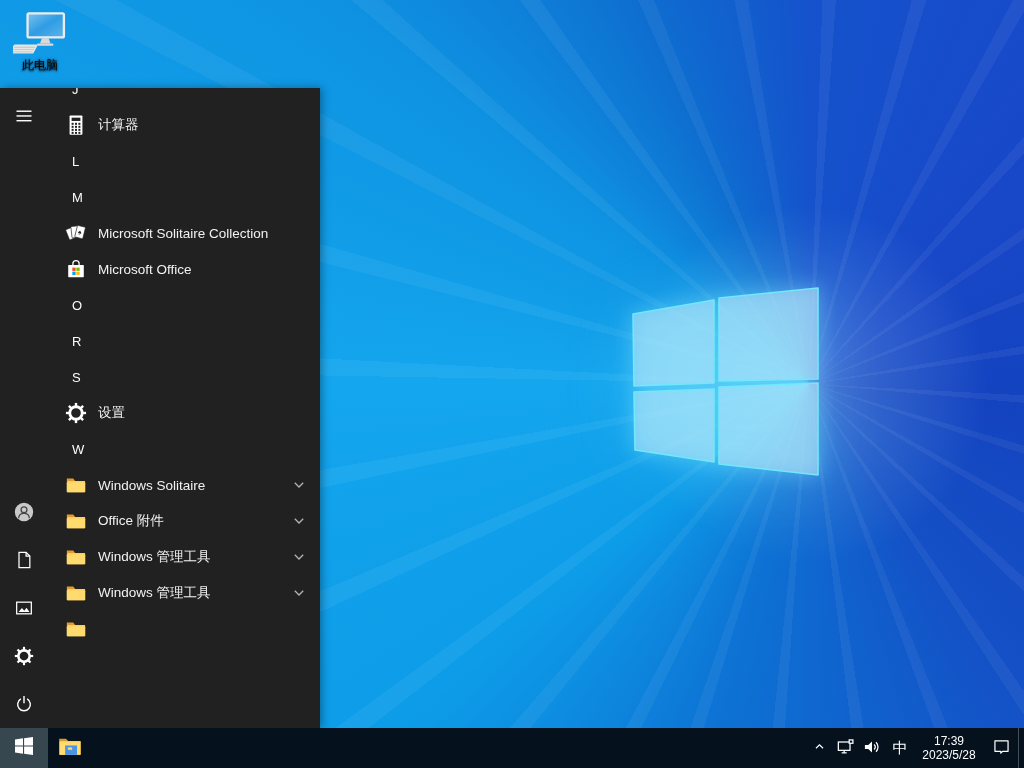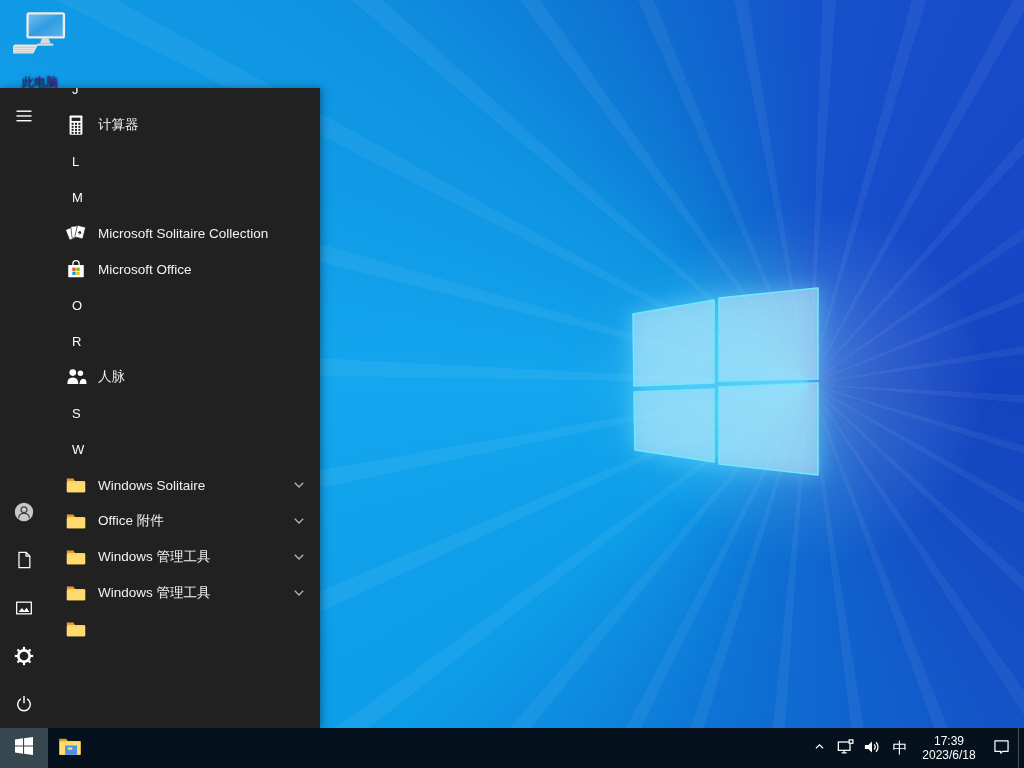--- a/index.html
+++ b/index.html
@@ -22,21 +22,21 @@
     background:repeating-conic-gradient(from 200deg at 79% 50%,
       rgba(255,255,255,0) 0deg 6deg, rgba(255,255,255,.05) 6deg 8deg,
       rgba(255,255,255,0) 8deg 13deg);
     mix-blend-mode:screen;
   }
   .win-logo{position:absolute;left:628px;top:281px;
     filter:drop-shadow(0 0 10px rgba(140,235,255,.65)) drop-shadow(0 0 30px rgba(110,215,255,.35));}
   
   .desktop-icon{position:absolute;left:9px;top:12px;width:62px;text-align:center;cursor:default;}
   .desktop-icon .dicon{display:block;margin:0 auto;}
-  .desktop-icon .dlabel{display:block;margin-top:18px;color:#4c1d95;font-size:12px;
+  .desktop-icon .dlabel{display:block;margin-top:1px;color:#000000;font-size:12px;
     text-shadow:0 1px 2px rgba(0,0,0,.75), 0 0 3px rgba(0,0,0,.5);}
   
   .start-menu{position:absolute;left:0;top:88px;width:320px;height:640px;
     background:#212121;color:#f2f2f2;z-index:5;overflow:hidden;
     box-shadow:2px 0 8px rgba(0,0,0,.35);}
   .rail{position:absolute;left:0;top:0;width:48px;height:100%;background:#212121;z-index:2;}
   .rail-btn{width:48px;height:48px;display:flex;align-items:center;justify-content:center;cursor:default;}
   .rail-btn svg{width:20px;height:20px;}
   .rail-btn.user svg{width:22px;height:22px;}
   .rail-top{position:absolute;top:4px;left:0;}
@@ -228,33 +228,40 @@
           </svg>
         </span>
         <span class="row-label">Microsoft Office</span>
       </div>
       <div class="menu-row letter">
         <span class="row-label">O</span>
       </div>
       <div class="menu-row letter">
         <span class="row-label">R</span>
       </div>
+      <div class="menu-row letter">
+        <span class="row-label">S</span>
+      </div>
       <div class="menu-row app">
         <span class="row-icon">
-          <svg viewBox="0 0 24 24" fill="#fff">
-            <circle cx="8.5" cy="7.2" r="3.6"></circle>
-            <path d="M2.5,19.5 q0,-7 6,-7 q6,0 6,7 z"></path>
-            <circle cx="16.8" cy="8" r="3"></circle>
-            <path d="M15.8,19.5 q0.2,-5.6 4.8,-5.6 q2.9,0.6 2.9,5.6 z"></path>
-          </svg>
-        </span>
-        <span class="row-label">人脉</span>
-      </div>
-      <div class="menu-row letter">
-        <span class="row-label">S</span>
+          <svg viewBox="0 0 24 24">
+            <g fill="#fff">
+              <rect x="10.7" y="1" width="2.6" height="4" transform="rotate(0 12 12)"></rect>
+              <rect x="10.7" y="1" width="2.6" height="4" transform="rotate(45 12 12)"></rect>
+              <rect x="10.7" y="1" width="2.6" height="4" transform="rotate(90 12 12)"></rect>
+              <rect x="10.7" y="1" width="2.6" height="4" transform="rotate(135 12 12)"></rect>
+              <rect x="10.7" y="1" width="2.6" height="4" transform="rotate(180 12 12)"></rect>
+              <rect x="10.7" y="1" width="2.6" height="4" transform="rotate(225 12 12)"></rect>
+              <rect x="10.7" y="1" width="2.6" height="4" transform="rotate(270 12 12)"></rect>
+              <rect x="10.7" y="1" width="2.6" height="4" transform="rotate(315 12 12)"></rect>
+            </g>
+            <circle cx="12" cy="12" r="6.8" fill="none" stroke="#fff" stroke-width="3.1"></circle>
+          </svg>
+        </span>
+        <span class="row-label">设置</span>
       </div>
       <div class="menu-row letter">
         <span class="row-label">W</span>
       </div>
       <div class="menu-row folder">
         <span class="row-icon">
           <svg viewBox="0 0 24 24">
             <polygon points="2,5 9,5 11,7.6 2,7.6" fill="#e19b33"></polygon>
             <rect x="2" y="7.6" width="20" height="12.4" rx="0.8" fill="#fdd05c"></rect>
             <rect x="2" y="9.2" width="20" height="10.8" rx="0.8" fill="#ffda6e"></rect>
@@ -359,21 +366,21 @@
     <button class="tray-btn tb-vol">
       <span><svg viewBox="0 0 24 24">
             <polygon points="3.5,9.5 7.5,9.5 12,5.5 12,18.5 7.5,14.5 3.5,14.5" fill="#fff"></polygon>
             <path d="M14.5,9 a4.3,4.3 0 0 1 0,6" fill="none" stroke="#fff" stroke-width="1.5"></path>
             <path d="M16.8,6.3 a8,8 0 0 1 0,11.4" fill="none" stroke="#fff" stroke-width="1.5"></path>
           </svg></span>
     </button>
     <button class="tray-btn tb-ime">中</button>
     <div class="clock">
       <div>17:39</div>
-      <div>2023/6/18</div>
+      <div>2023/5/28</div>
     </div>
     <button class="tray-btn tb-action">
       <span><svg viewBox="0 0 24 24" fill="none" stroke="#fff" stroke-width="1.4" stroke-linejoin="round">
             <path d="M4.5,5.5 h15 v12 h-6.2 l-2.1,2.1 v-2.1 h-6.7 z"></path>
           </svg></span>
     </button>
     <div class="show-desktop"></div>
   </div>
 </div>
 

